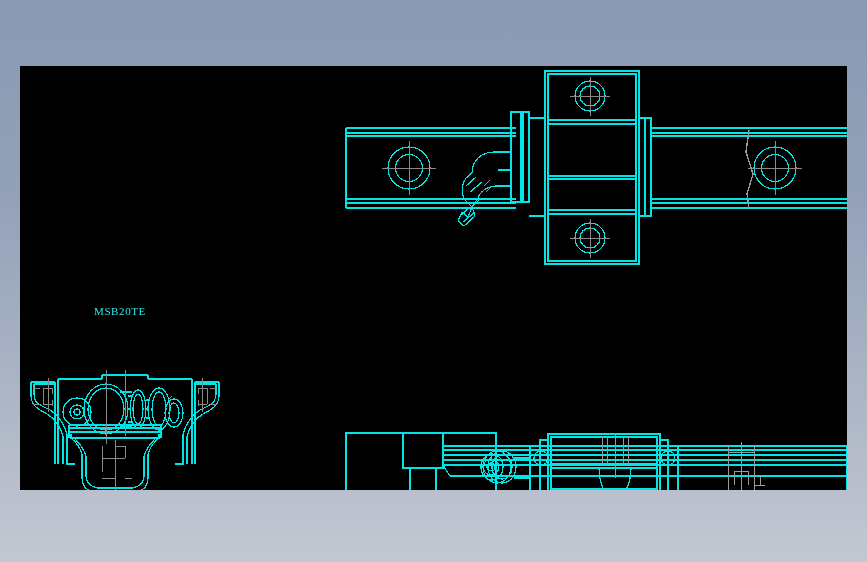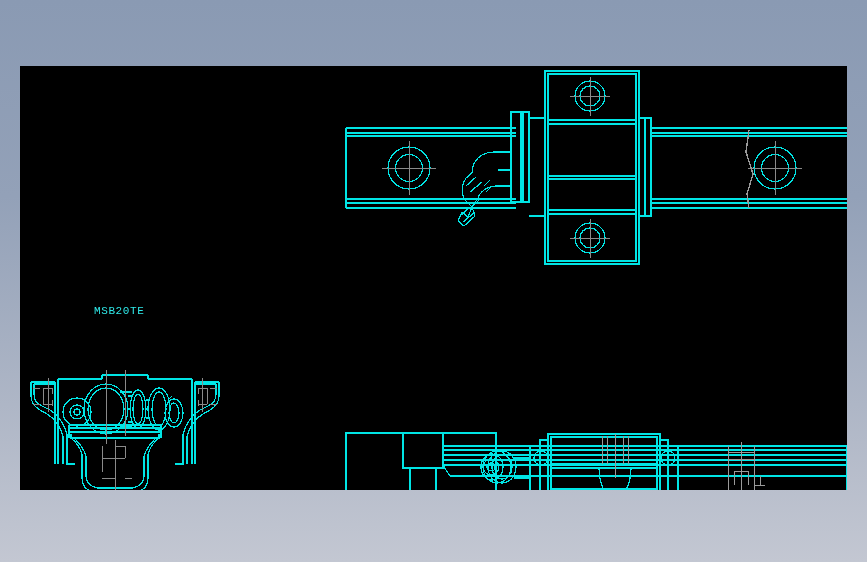--- a/index.html
+++ b/index.html
@@ -10,21 +10,21 @@
   }
   #viewport{position:absolute;left:0;top:0;width:867px;height:562px;}
   #canvas{
     position:absolute;left:20px;top:66px;width:827px;height:424px;
     background:#000;
   }
   #canvas svg{display:block;}
   .part-label{
     position:absolute;left:94px;top:305px;
     color:#2fe9e9;font-size:11px;letter-spacing:.6px;
-    font-family:Liberation Mono, monospace;
+    font-family:Liberation Serif, serif;
     white-space:nowrap;
   }
 </style>
 </head>
 <body>
 
 <div id="viewport">
 
   <div id="canvas">
 

